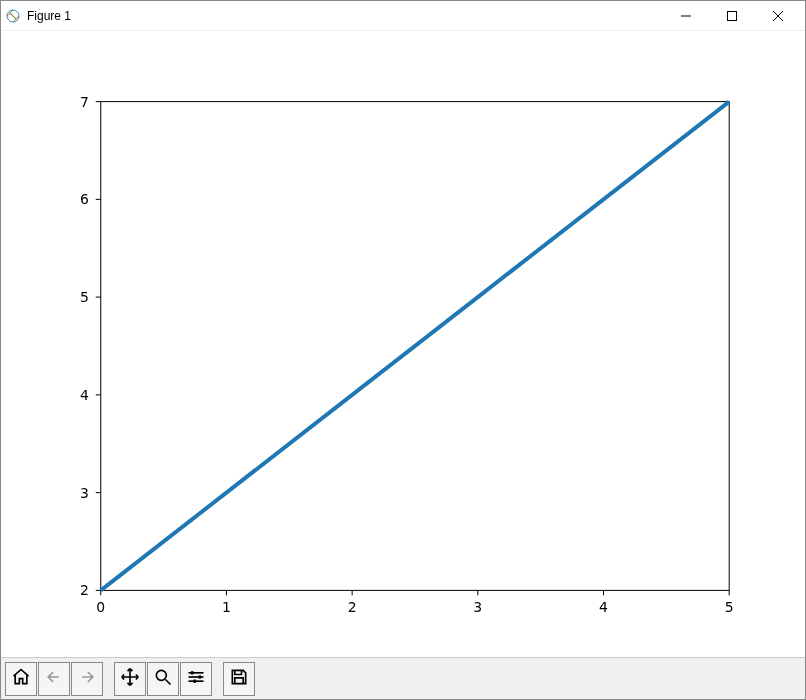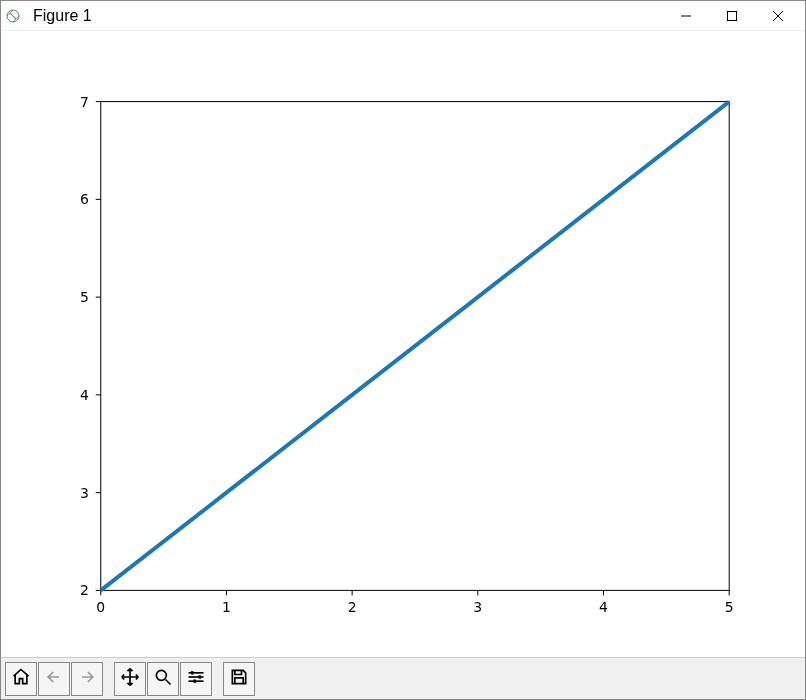--- a/index.html
+++ b/index.html
@@ -18,24 +18,23 @@
       padding: 0 4px;
       background: #fff;
       border-bottom: 1px solid #eee;
     }
     .app-icon {
       width: 16px; height: 16px;
       margin-right: 6px;
       display: inline-flex; align-items: center; justify-content: center;
     }
     .title-text {
-      font-size: 16px;
+      font-size: 12px;
       color: #000;
       flex: 0 0 auto;
-      margin-left: 6px;
     }
     .title-spacer { flex: 1; }
     .win-btn {
       width: 46px; height: 30px;
       display: inline-flex; align-items: center; justify-content: center;
       cursor: pointer;
     }
     .win-btn svg { stroke: #000; }
 
     .figure-area {

